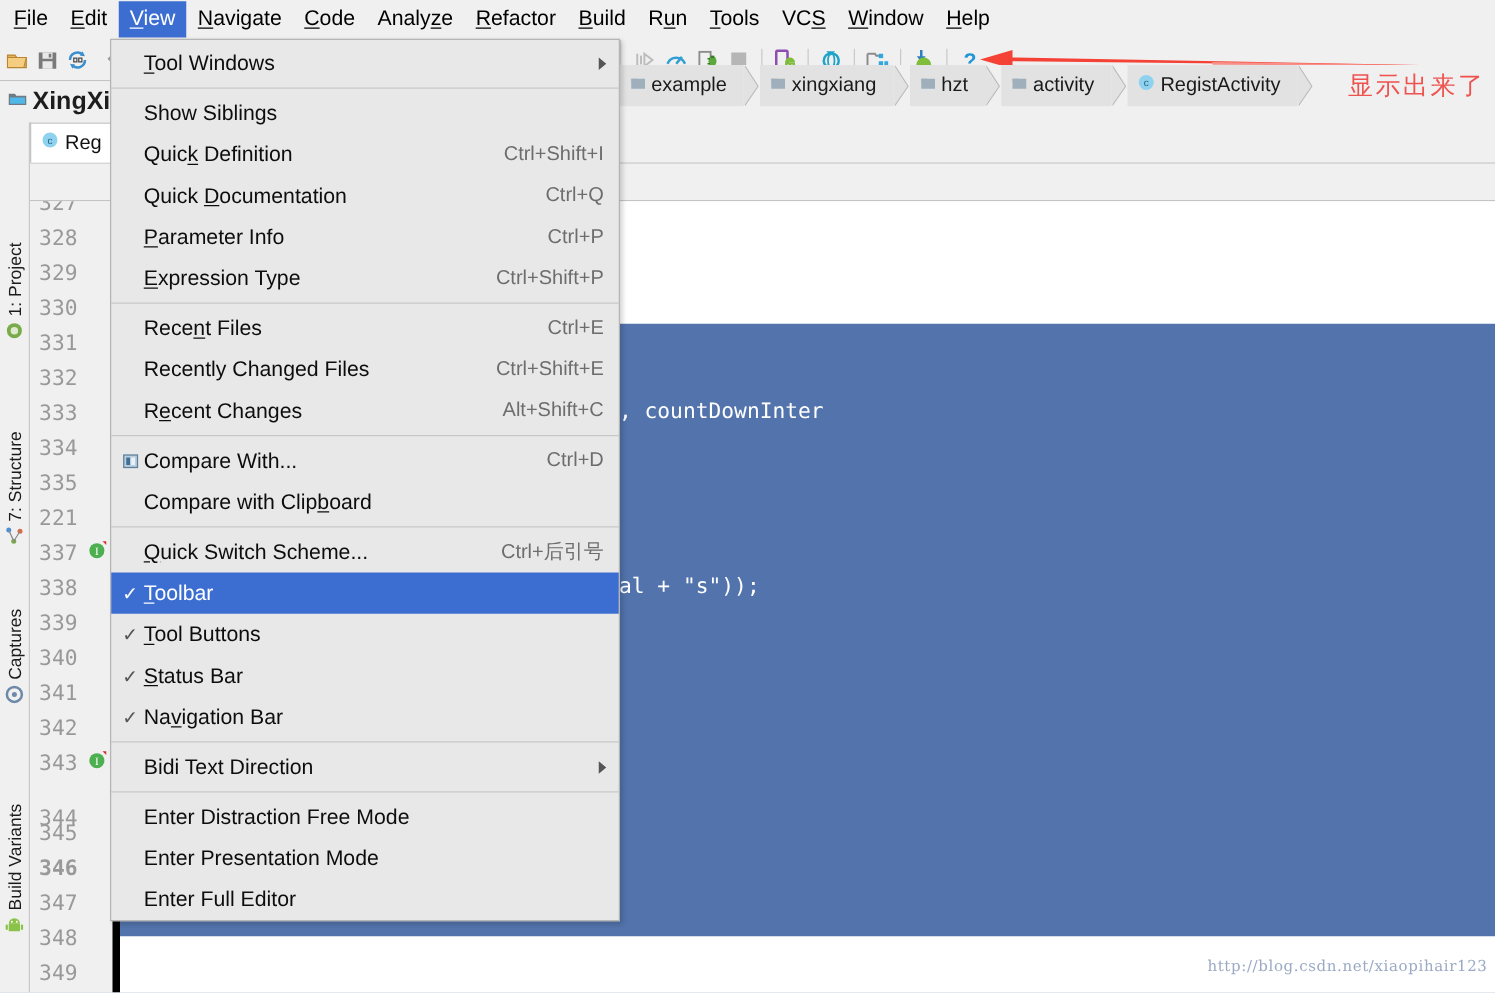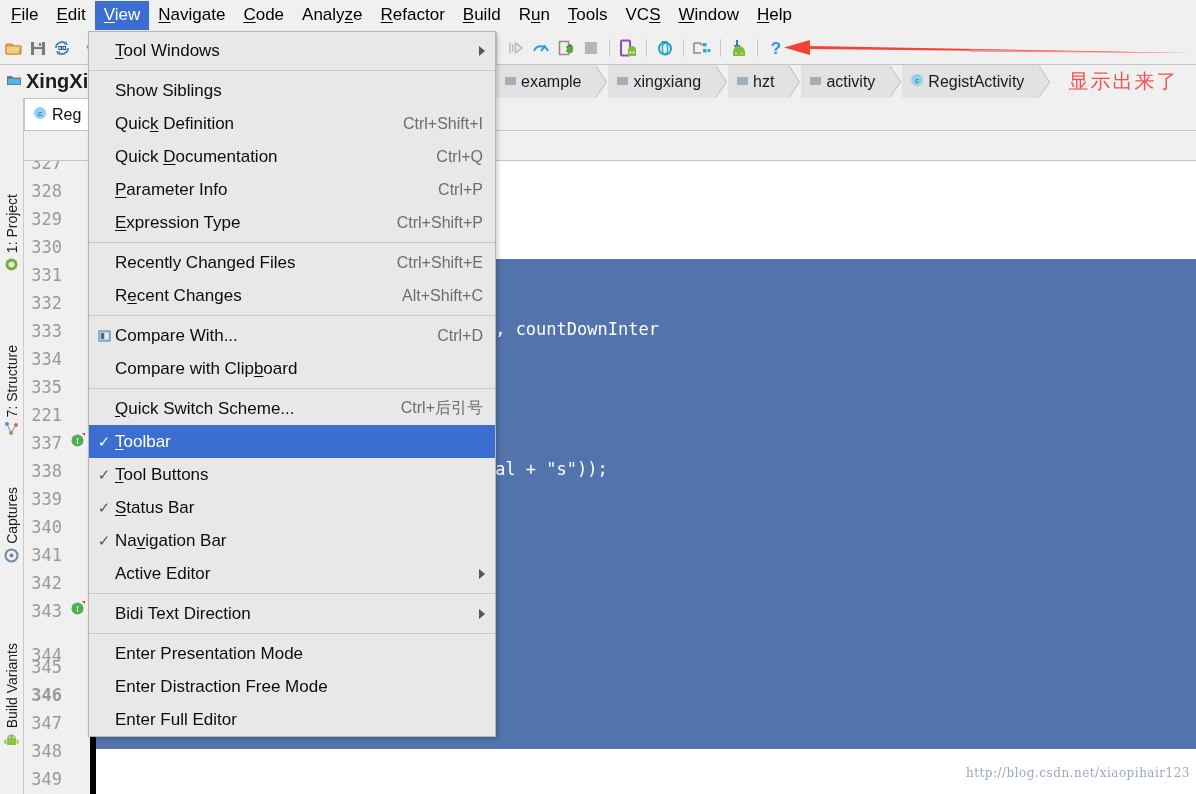--- a/index.html
+++ b/index.html
@@ -75,21 +75,21 @@
     position: absolute; left: 0; top: 65px; width: 1196px; height: 33px;
     background: #f0f0f0;
   }
   .proj-title {
     position: absolute; left: 6px; top: 5px;
     font-size: 20px; font-weight: bold; color: #1d1d1d;
     display: flex; align-items: center; gap: 4px;
     white-space: nowrap;
   }
   .navbar-strip {
-    position: absolute; left: 496px; top: 65px; width: 700px; height: 33px;
+    position: absolute; left: 496px; top: 52px; width: 700px; height: 33px;
     background: #f0f0f0;
     display: flex; align-items: center;
   }
   .crumb {
     position: relative;
     height: 33px;
     display: flex; align-items: center; gap: 4px;
     padding: 0 14px 0 8px;
     font-size: 16px; color: #1a1a1a;
     background: #e2e2e2;
@@ -104,21 +104,21 @@
   }
   .crumb:before {
     content: ""; position: absolute; right: -12px; top: 0;
     border-top: 17px solid transparent;
     border-bottom: 16px solid transparent;
     border-left: 11px solid #b9b9b9;
     z-index: 1;
   }
   .crumb + .crumb { margin-left: 13px; }
   .crumb-note {
-    margin-left: 30px;
+    margin-left: 40px;
     font-size: 20px; color: #ef5350;
     font-family: "DejaVu Sans", sans-serif;
     letter-spacing: 2px;
     white-space: nowrap;
   }
 
   
   .stripe {
     position: absolute; left: 0; top: 98px; width: 24px; height: 696px;
     background: #f0f0f0;
@@ -570,20 +570,24 @@
       <div class="mi">
         <span class="mi-label"><span class="mn">P</span>arameter Info</span>
         <span class="mi-shortcut">Ctrl+P</span>
       </div>
       <div class="mi">
         <span class="mi-label"><span class="mn">E</span>xpression Type</span>
         <span class="mi-shortcut">Ctrl+Shift+P</span>
       </div>
       <div class="mi-sep"></div>
       <div class="mi">
+        <span class="mi-label">Rece<span class="mn">n</span>t Files</span>
+        <span class="mi-shortcut">Ctrl+E</span>
+      </div>
+      <div class="mi">
         <span class="mi-label">Recently Changed Files</span>
         <span class="mi-shortcut">Ctrl+Shift+E</span>
       </div>
       <div class="mi">
         <span class="mi-label">R<span class="mn">e</span>cent Changes</span>
         <span class="mi-shortcut">Alt+Shift+C</span>
       </div>
       <div class="mi-sep"></div>
       <div class="mi">
         <span class="mi-icon">
@@ -613,34 +617,30 @@
         <span class="mi-label"><span class="mn">T</span>ool Buttons</span>
       </div>
       <div class="mi">
         <span class="mi-check">✓</span>
         <span class="mi-label"><span class="mn">S</span>tatus Bar</span>
       </div>
       <div class="mi">
         <span class="mi-check">✓</span>
         <span class="mi-label">Na<span class="mn">v</span>igation Bar</span>
       </div>
-      <div class="mi">
-        <span class="mi-label">Active Editor</span>
-        <span class="mi-arrow"></span>
-      </div>
       <div class="mi-sep"></div>
       <div class="mi">
         <span class="mi-label">Bidi Text Direction</span>
         <span class="mi-arrow"></span>
       </div>
       <div class="mi-sep"></div>
       <div class="mi">
+        <span class="mi-label">Enter Distraction Free Mode</span>
+      </div>
+      <div class="mi">
         <span class="mi-label">Enter Presentation Mode</span>
       </div>
       <div class="mi">
-        <span class="mi-label">Enter Distraction Free Mode</span>
-      </div>
-      <div class="mi">
         <span class="mi-label">Enter Full Editor</span>
       </div>
     </div>
 
 </div>
 
 </body></html>

